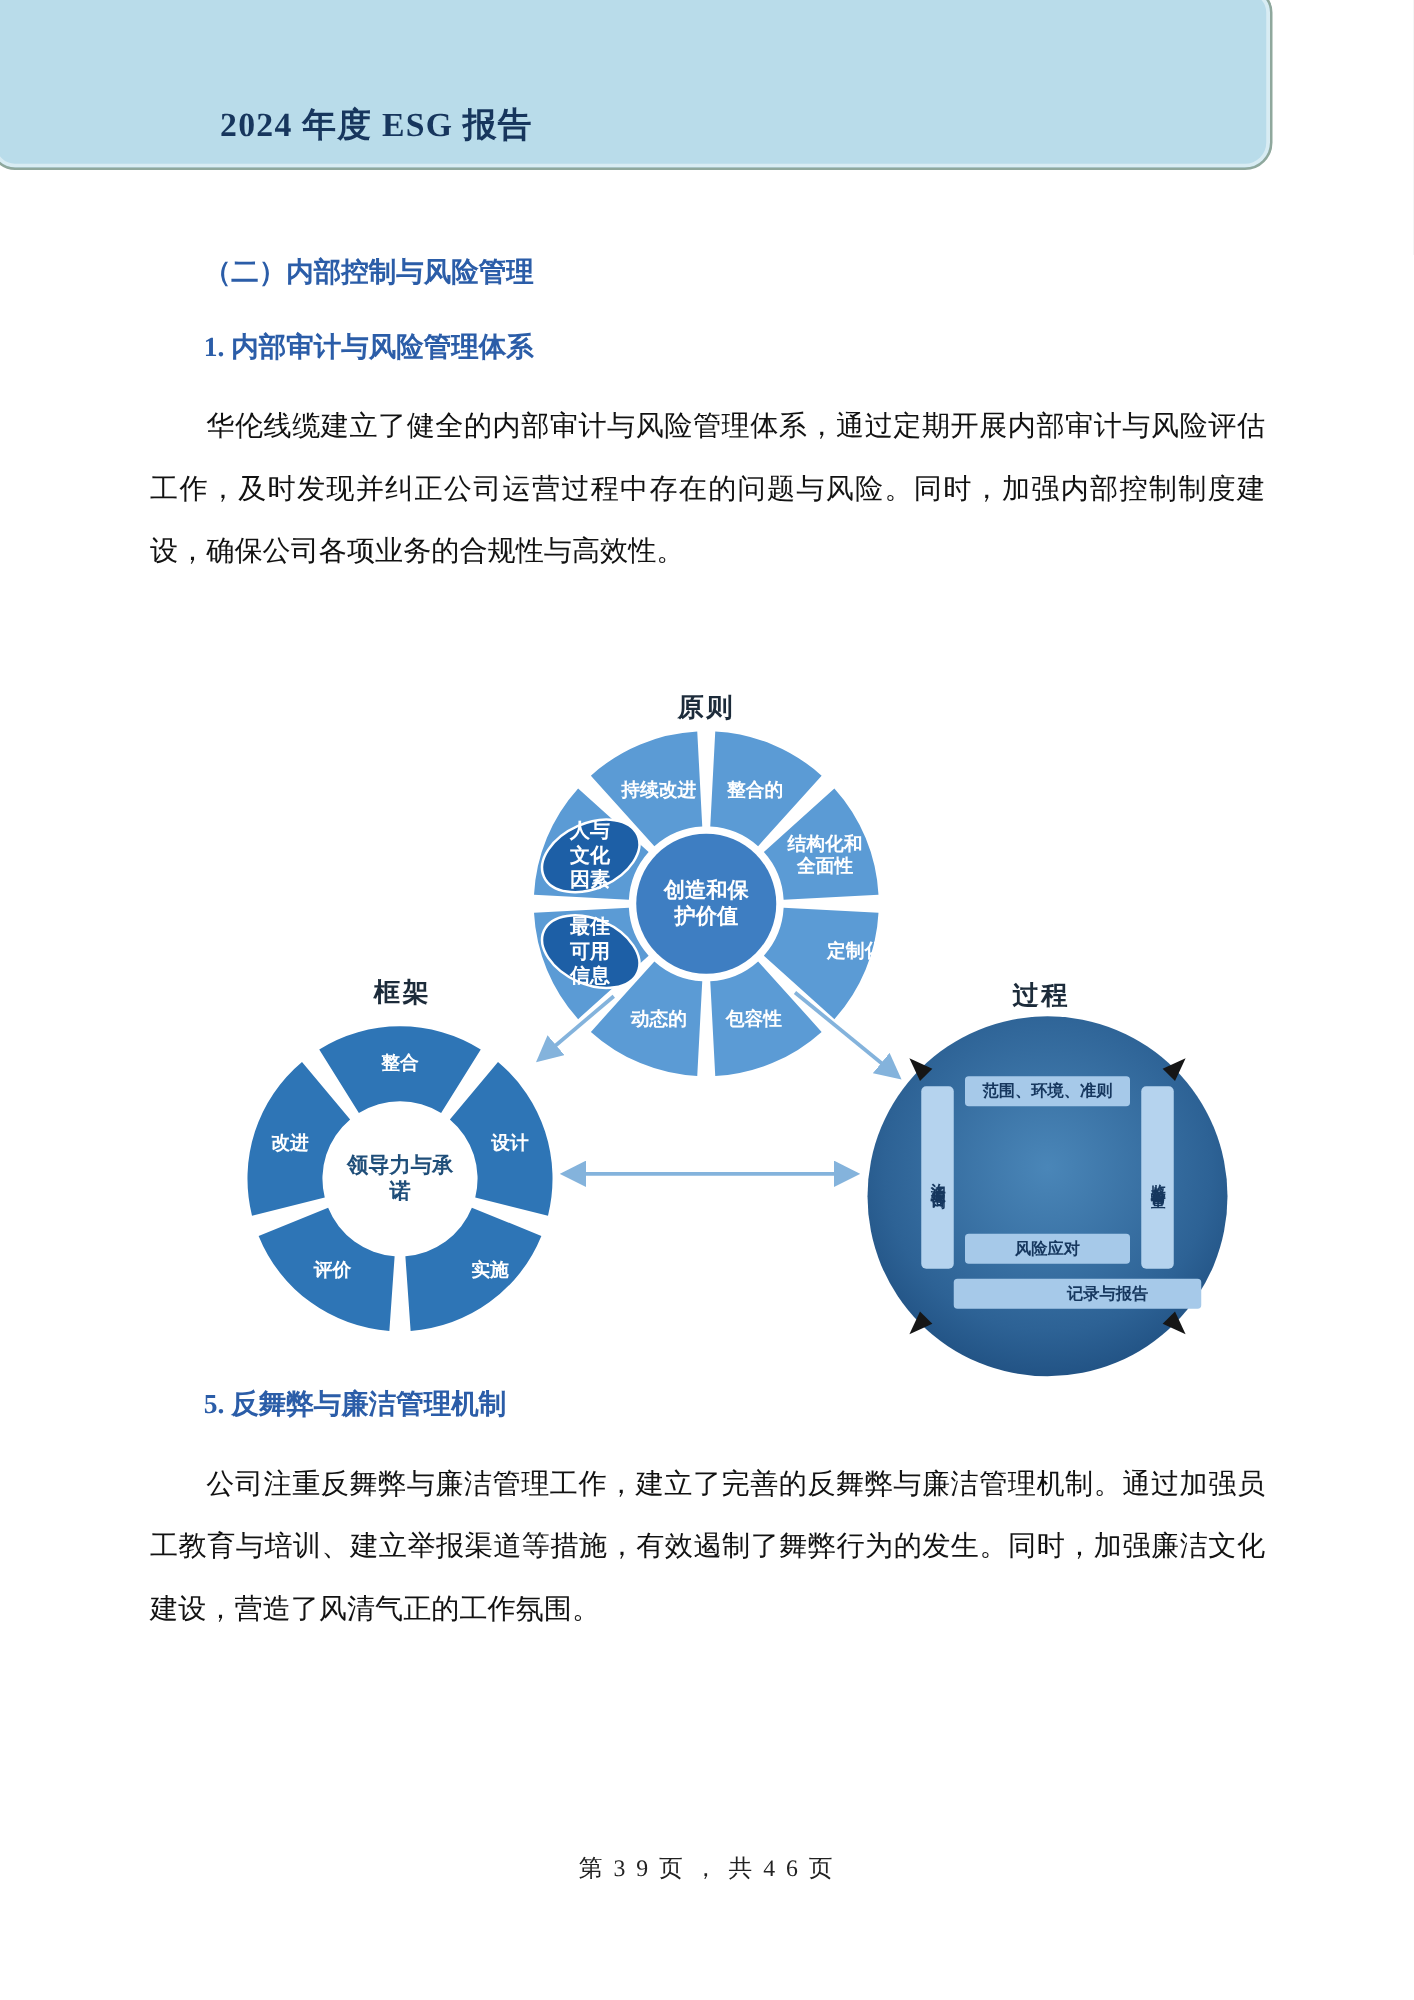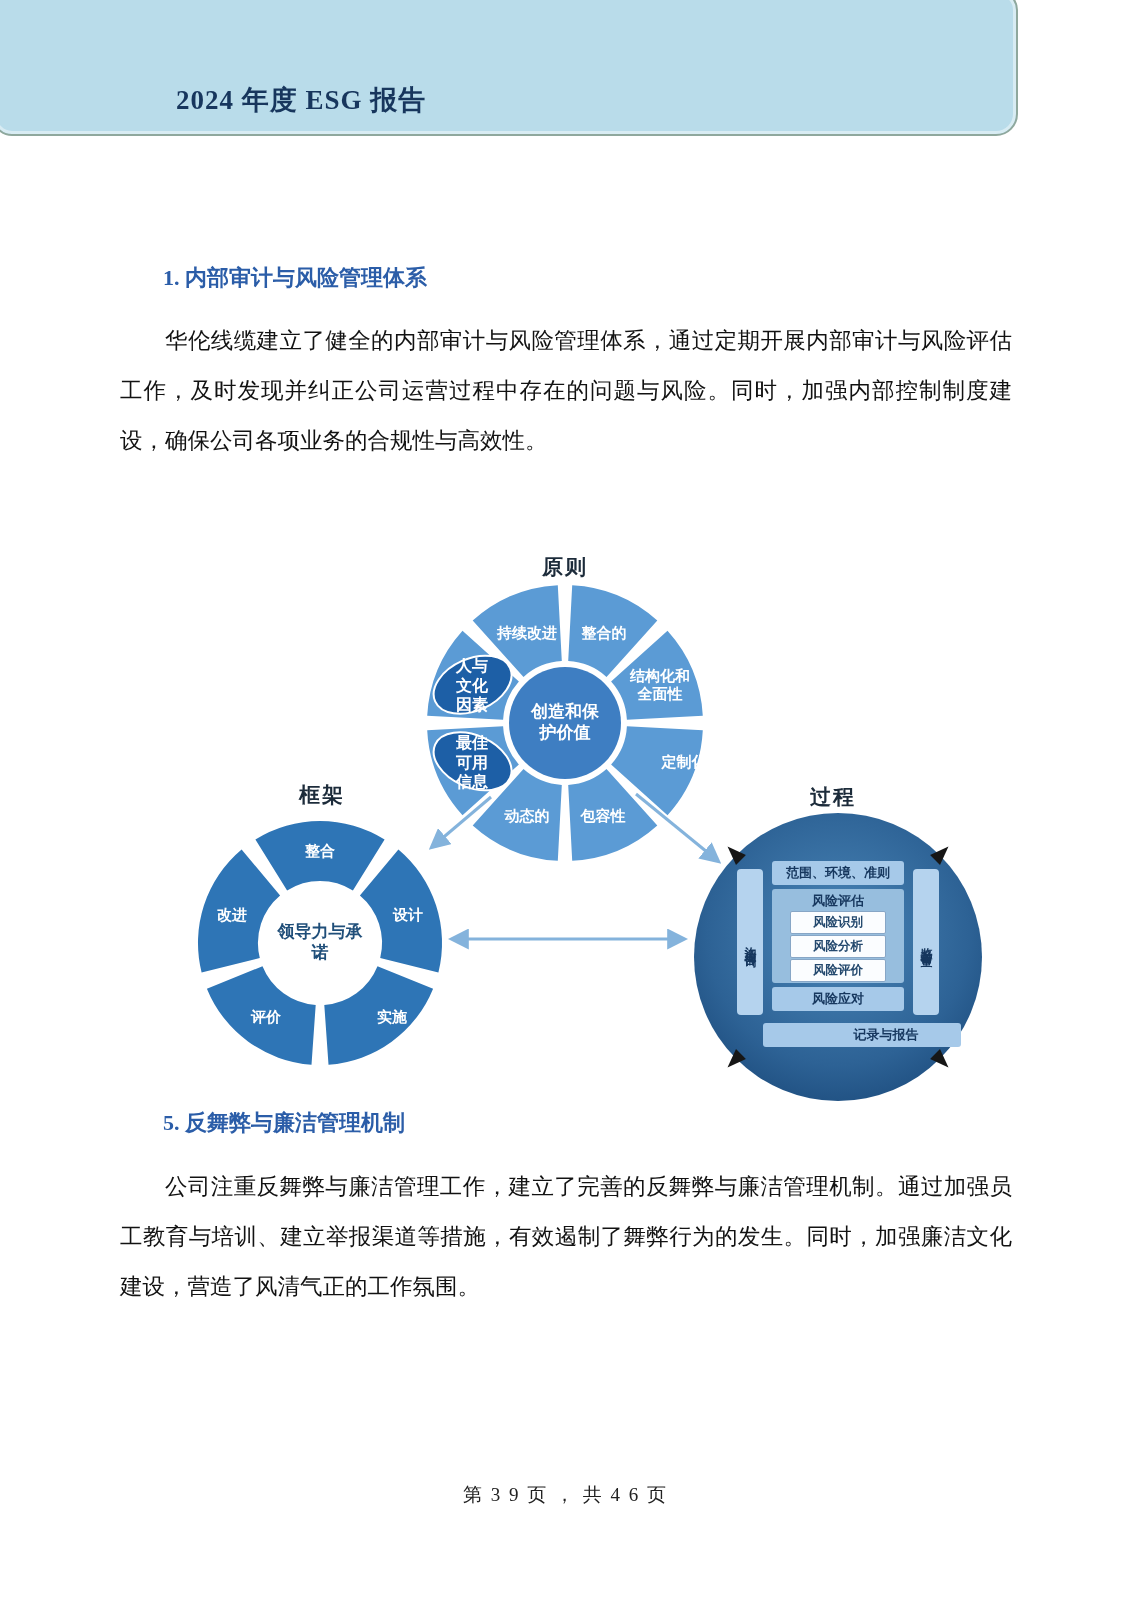--- a/index.html
+++ b/index.html
@@ -49,20 +49,21 @@
 </style>
 </head>
 <body>
 
 <div class="page">
 
   <div class="banner">
     <div class="banner-title">2024 年度 ESG 报告</div>
   </div>
 
+  <div class="h-blue h-sec">（二）内部控制与风险管理</div>
   <div class="h-blue h-sub1">1. 内部审计与风险管理体系</div>
   <div class="para para1">华伦线缆建立了健全的内部审计与风险管理体系，通过定期开展内部审计与风险评估工作，及时发现并纠正公司运营过程中存在的问题与风险。同时，加强内部控制制度建设，确保公司各项业务的合规性与高效性。</div>
 
   <div class="diagram">
     <svg width="1131" height="560" viewBox="0 0 1131 560">
       <defs>
         <marker id="arr" viewBox="0 0 10 10" refX="8" refY="5" markerWidth="7" markerHeight="7" orient="auto-start-reverse">
           <path d="M0,0 L10,5 L0,10 Z" fill="#84b3dc"></path>
         </marker>
         <radialGradient id="procGrad" cx="50%" cy="42%" r="65%">
@@ -125,26 +126,20 @@
     <div class="d-lbl seg" style="left:320px;top:306px;">整合</div>
     <div class="d-lbl seg" style="left:408px;top:370px;">设计</div>
     <div class="d-lbl seg" style="left:392px;top:472px;">实施</div>
     <div class="d-lbl seg" style="left:266px;top:472px;">评价</div>
     <div class="d-lbl seg" style="left:232px;top:370px;">改进</div>
     <div class="d-lbl f-center" style="left:320px;top:398px;">领导力与承诺</div>
 
     <div class="d-lbl d-title" style="left:833px;top:252px;">过程</div>
     <div class="pbox" style="left:772px;top:316px;width:132px;height:24px;">范围、环境、准则</div>
 
-    <div class="pbox assess" style="left:772px;top:344px;width:132px;height:94px;">
-      <div class="assess-label">风险评估</div>
-      <div class="pbox white" style="left:18px;top:22px;width:94px;height:21px;">风险识别</div>
-      <div class="pbox white" style="left:18px;top:46px;width:94px;height:21px;">风险分析</div>
-      <div class="pbox white" style="left:18px;top:70px;width:94px;height:21px;">风险评价</div>
-    </div>
 
     <div class="pbox" style="left:772px;top:442px;width:132px;height:24px;">风险应对</div>
     <div class="pbox" style="left:763px;top:478px;width:150px;height:24px;padding-left:48px;">记录与报告</div>
     <div class="vbar" style="left:737px;top:324px;width:26px;height:146px;">沟通与咨询</div>
     <div class="vbar" style="left:913px;top:324px;width:26px;height:146px;">监督与审查</div>
   </div>
 
   <div class="h-blue h-sub2">5. 反舞弊与廉洁管理机制</div>
   <div class="para para2">公司注重反舞弊与廉洁管理工作，建立了完善的反舞弊与廉洁管理机制。通过加强员工教育与培训、建立举报渠道等措施，有效遏制了舞弊行为的发生。同时，加强廉洁文化建设，营造了风清气正的工作氛围。</div>
 

